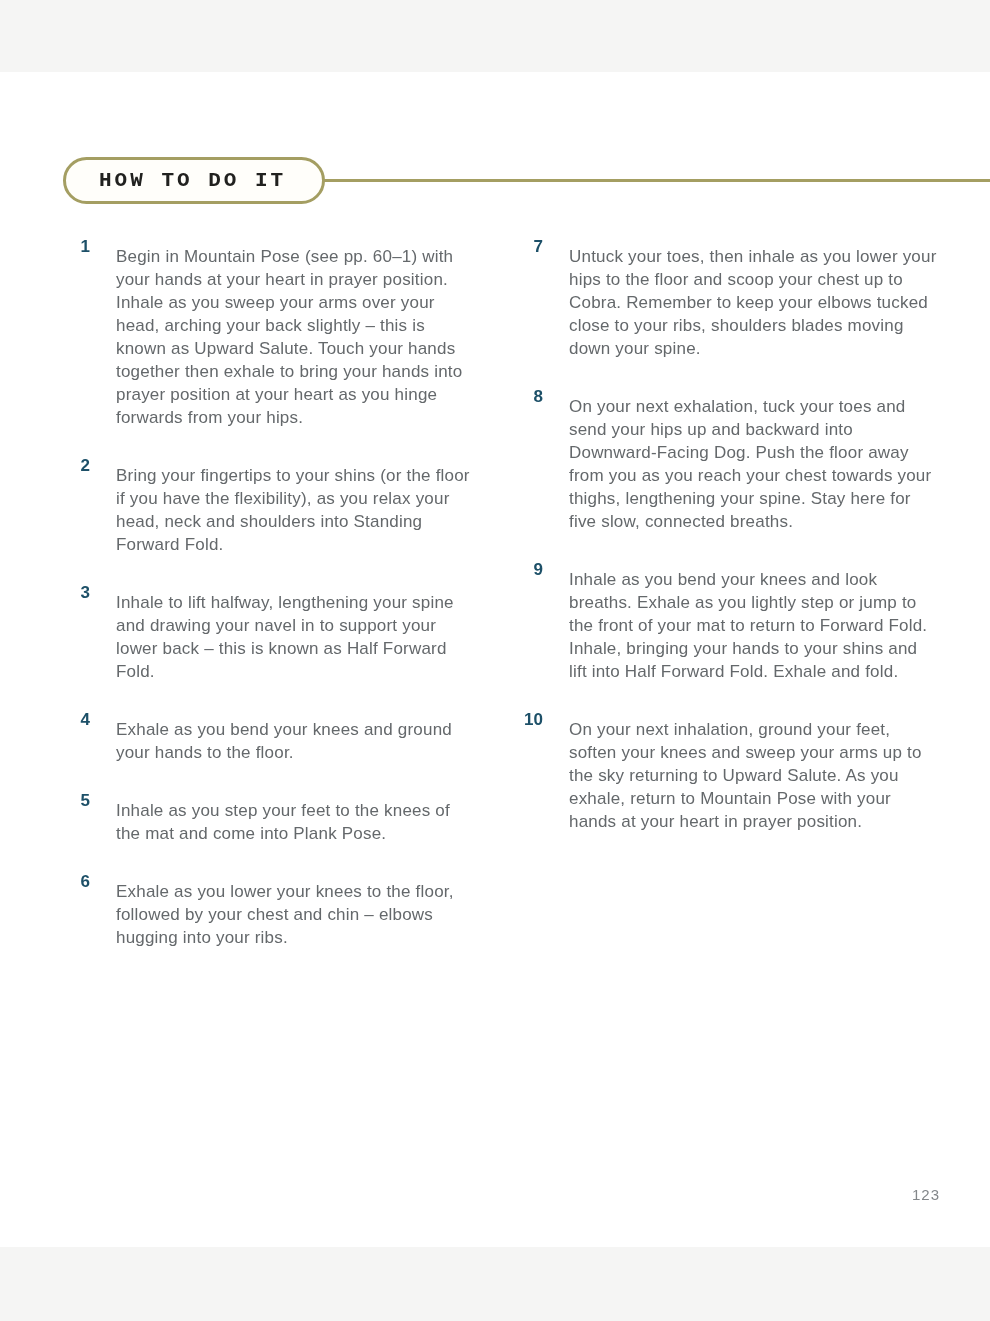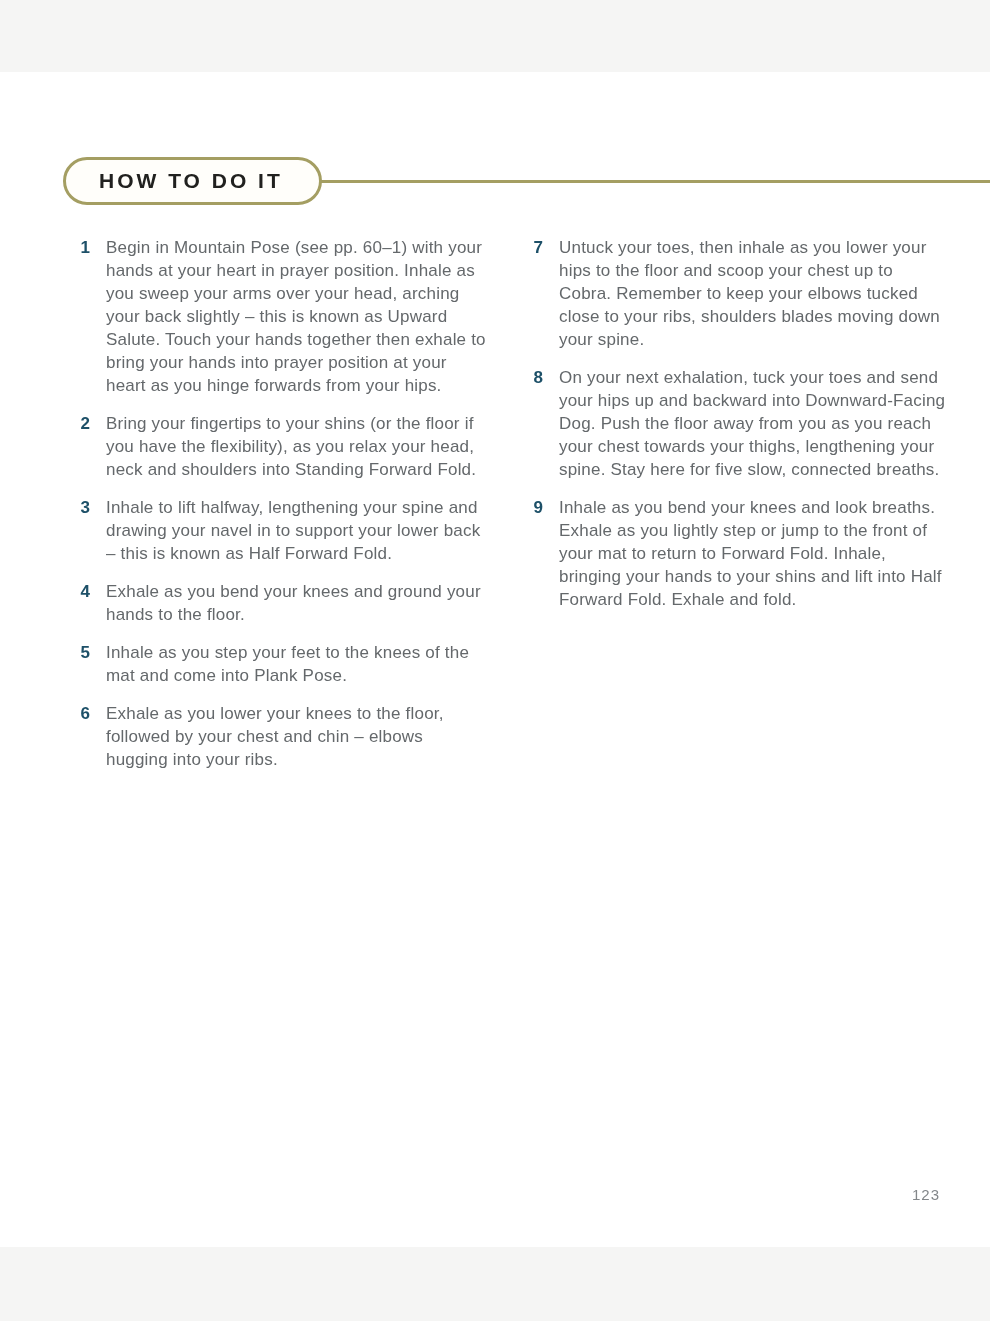--- a/index.html
+++ b/index.html
@@ -30,20 +30,21 @@
     width: 990px;
     height: 1175px;
     background: #ffffff;
   }
 
   
   .howto-header {
     display: flex;
     align-items: center;
     margin: 85px 0 0 63px;
+    font-family: Liberation Mono, monospace;
   }
   .pill {
     border: 3px solid #a49e62;
     border-radius: 28px;
     background: #fffefa;
     padding: 9px 36px 9px 33px;
     flex: 0 0 auto;
     position: relative;
     z-index: 1;
   }
@@ -77,21 +78,21 @@
   .step-num {
     flex: 0 0 26px;
     text-align: right;
     margin-right: 16px;
     font-size: 17px;
     line-height: 23px;
     font-weight: bold;
     color: #1d5068;
   }
   .step-text {
-    margin: 0;
+    margin: 10px;
     flex: 1 1 auto;
     font-size: 17px;
     line-height: 23px;
     color: #64686b;
     letter-spacing: 0.2px;
   }
 
   .page-number {
     position: absolute;
     right: 50px;
@@ -150,20 +151,24 @@
         <p class="step-text">Untuck your toes, then inhale as you lower your hips to the floor and scoop your chest up to Cobra. Remember to keep your elbows tucked close to your ribs, shoulders blades moving down your spine.</p>
       </div>
       <div class="step">
         <span class="step-num">8</span>
         <p class="step-text">On your next exhalation, tuck your toes and send your hips up and backward into Downward-Facing Dog. Push the floor away from you as you reach your chest towards your thighs, lengthening your spine. Stay here for five slow, connected breaths.</p>
       </div>
       <div class="step">
         <span class="step-num">9</span>
         <p class="step-text">Inhale as you bend your knees and look breaths. Exhale as you lightly step or jump to the front of your mat to return to Forward Fold. Inhale, bringing your hands to your shins and lift into Half Forward Fold. Exhale and fold.</p>
       </div>
+      <div class="step">
+        <span class="step-num">10</span>
+        <p class="step-text">On your next inhalation, ground your feet, soften your knees and sweep your arms up to the sky returning to Upward Salute. As you exhale, return to Mountain Pose with your hands at your heart in prayer position.</p>
+      </div>
     </div>
 
   </div>
 </div>
 
 <span class="page-number">123</span>
 
 <div class="band band-bottom"></div>
 
 </body></html>

